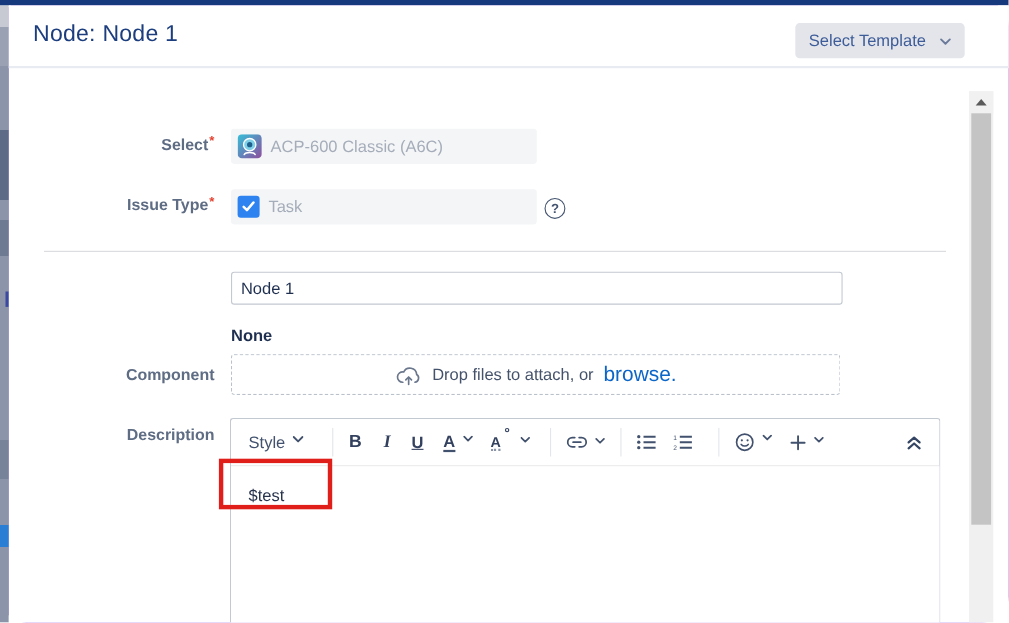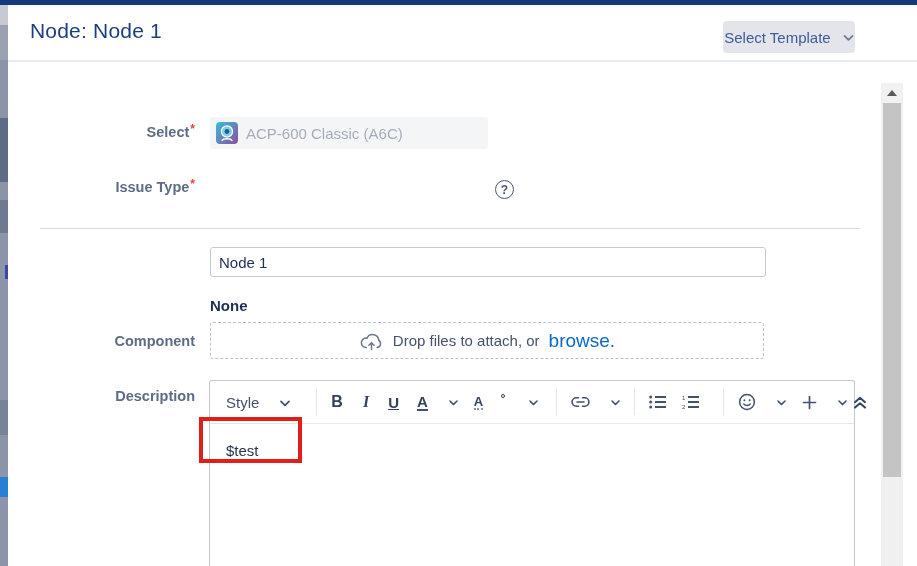--- a/index.html
+++ b/index.html
@@ -17,21 +17,21 @@
       #778399 395px 430px, #8b94a8 430px 472px, #2a7fd4 472px 492px, #8b94a8 492px 561px); }
   .bg-sliver .indigo { position:absolute; left:5px; top:260px; width:3px; height:14px; background:#3c49a0; }
 
   
   .modal { position:absolute; left:8px; top:5px; width:909px; height:561px; background:#fff; }
 
   .modal-header { position:absolute; left:0; top:0; width:909px; height:57px;
     background:#fff; border-bottom:2px solid #e9ebf3; }
   .title { position:absolute; left:22px; top:14px; font-size:21px; font-weight:400;
     color:#1c3e7f; letter-spacing:.2px; }
-  .select-template { position:absolute; left:715px; top:16px; width:132px; height:32px;
+  .select-template { position:absolute; left:715px; top:16px; width:154px; height:32px;
     background:#e3e5eb; border:none; border-radius:4px; cursor:pointer;
     display:flex; align-items:center; justify-content:center; gap:12px;
     font-family:inherit; font-size:15px; color:#3d5c98; }
   .select-template .chev { color:#6b7a99; margin-top:2px; }
 
   
   .flabel { position:absolute; left:0; width:187px; text-align:right;
     font-size:14.5px; font-weight:600; color:#5e6c84; }
   .req { color:#e44332; font-size:12px; position:relative; top:-4px; margin-left:1px; }
 
@@ -61,21 +61,21 @@
     display:flex; align-items:center; justify-content:center; gap:9px; }
   .attach-box .txt { font-size:15px; color:#44526b; }
   .attach-box .browse { font-size:19px; color:#0c66c8; cursor:pointer; }
 
   
   .editor { position:absolute; left:201px; top:375px; width:646px; height:186px;
     border:1px solid #c3c9d1; border-bottom:none; border-radius:3px 3px 0 0; background:#fff; }
   .toolbar { height:43px; border-bottom:1px solid #e6e6e6; display:flex; align-items:center;
     padding:0 13px; color:#42526e; }
   .tb { background:none; border:none; cursor:pointer; color:#42526e; font-family:inherit;
-    display:inline-flex; align-items:center; gap:21px; padding:2px 3px; }
+    display:inline-flex; align-items:flex-start; gap:7px; padding:2px 3px; }
   .tb .chev { margin-top:2px; }
   .style-btn { font-size:15px; color:#42526e; margin-right:12px; }
   .sep { width:1px; height:26px; background:#e3e5ea; margin:0 11px; flex:0 0 auto; }
   .b-btn  { font-size:16px; font-weight:700; color:#33415f; margin-right:14px; }
   .i-btn  { font-size:16px; font-style:italic; font-family:"Liberation Serif", serif;
             font-weight:600; color:#33415f; margin-right:13px; }
   .u-btn  { font-size:15px; font-weight:600; text-decoration:underline; color:#33415f; margin-right:12px; }
   .a-btn .aglyph { font-size:15px; font-weight:700; color:#33415f; border-bottom:2px solid #42526e;
             line-height:15px; }
   .a-btn { margin-right:10px; }
@@ -141,20 +141,28 @@
         <circle cx="11" cy="9.5" r="5.6" fill="#7ed0e8" stroke="#ffffff" stroke-width="1.2"></circle>
         <circle cx="11" cy="9.5" r="2.4" fill="#1f5f8c"></circle>
         <path d="M6 18.5c1.4-2.4 8.6-2.4 10 0" fill="none" stroke="#ffffff" stroke-width="1.4" stroke-linecap="round"></path>
       </svg>
       <span class="val">ACP-600 Classic (A6C)</span>
     </div>
 
     <div class="flabel" style="top:174px">
       <span>Issue Type</span><span class="req">*</span>
     </div>
+    <div class="gray-field" style="top:167px">
+      <span class="task-icon">
+        <svg width="12" height="10" viewBox="0 0 12 10">
+            <path d="M1.5 5l3 3 6-7" fill="none" stroke="#ffffff" stroke-width="2.2" stroke-linecap="round" stroke-linejoin="round"></path>
+          </svg>
+      </span>
+      <span class="val">Task</span>
+    </div>
     <div class="help-icon">
       <span>?</span>
     </div>
 
     <div class="mid-divider"></div>
 
     <input class="summary-input" type="text" value="Node 1" style="">
 
     <div class="none-value">None</div>
 

